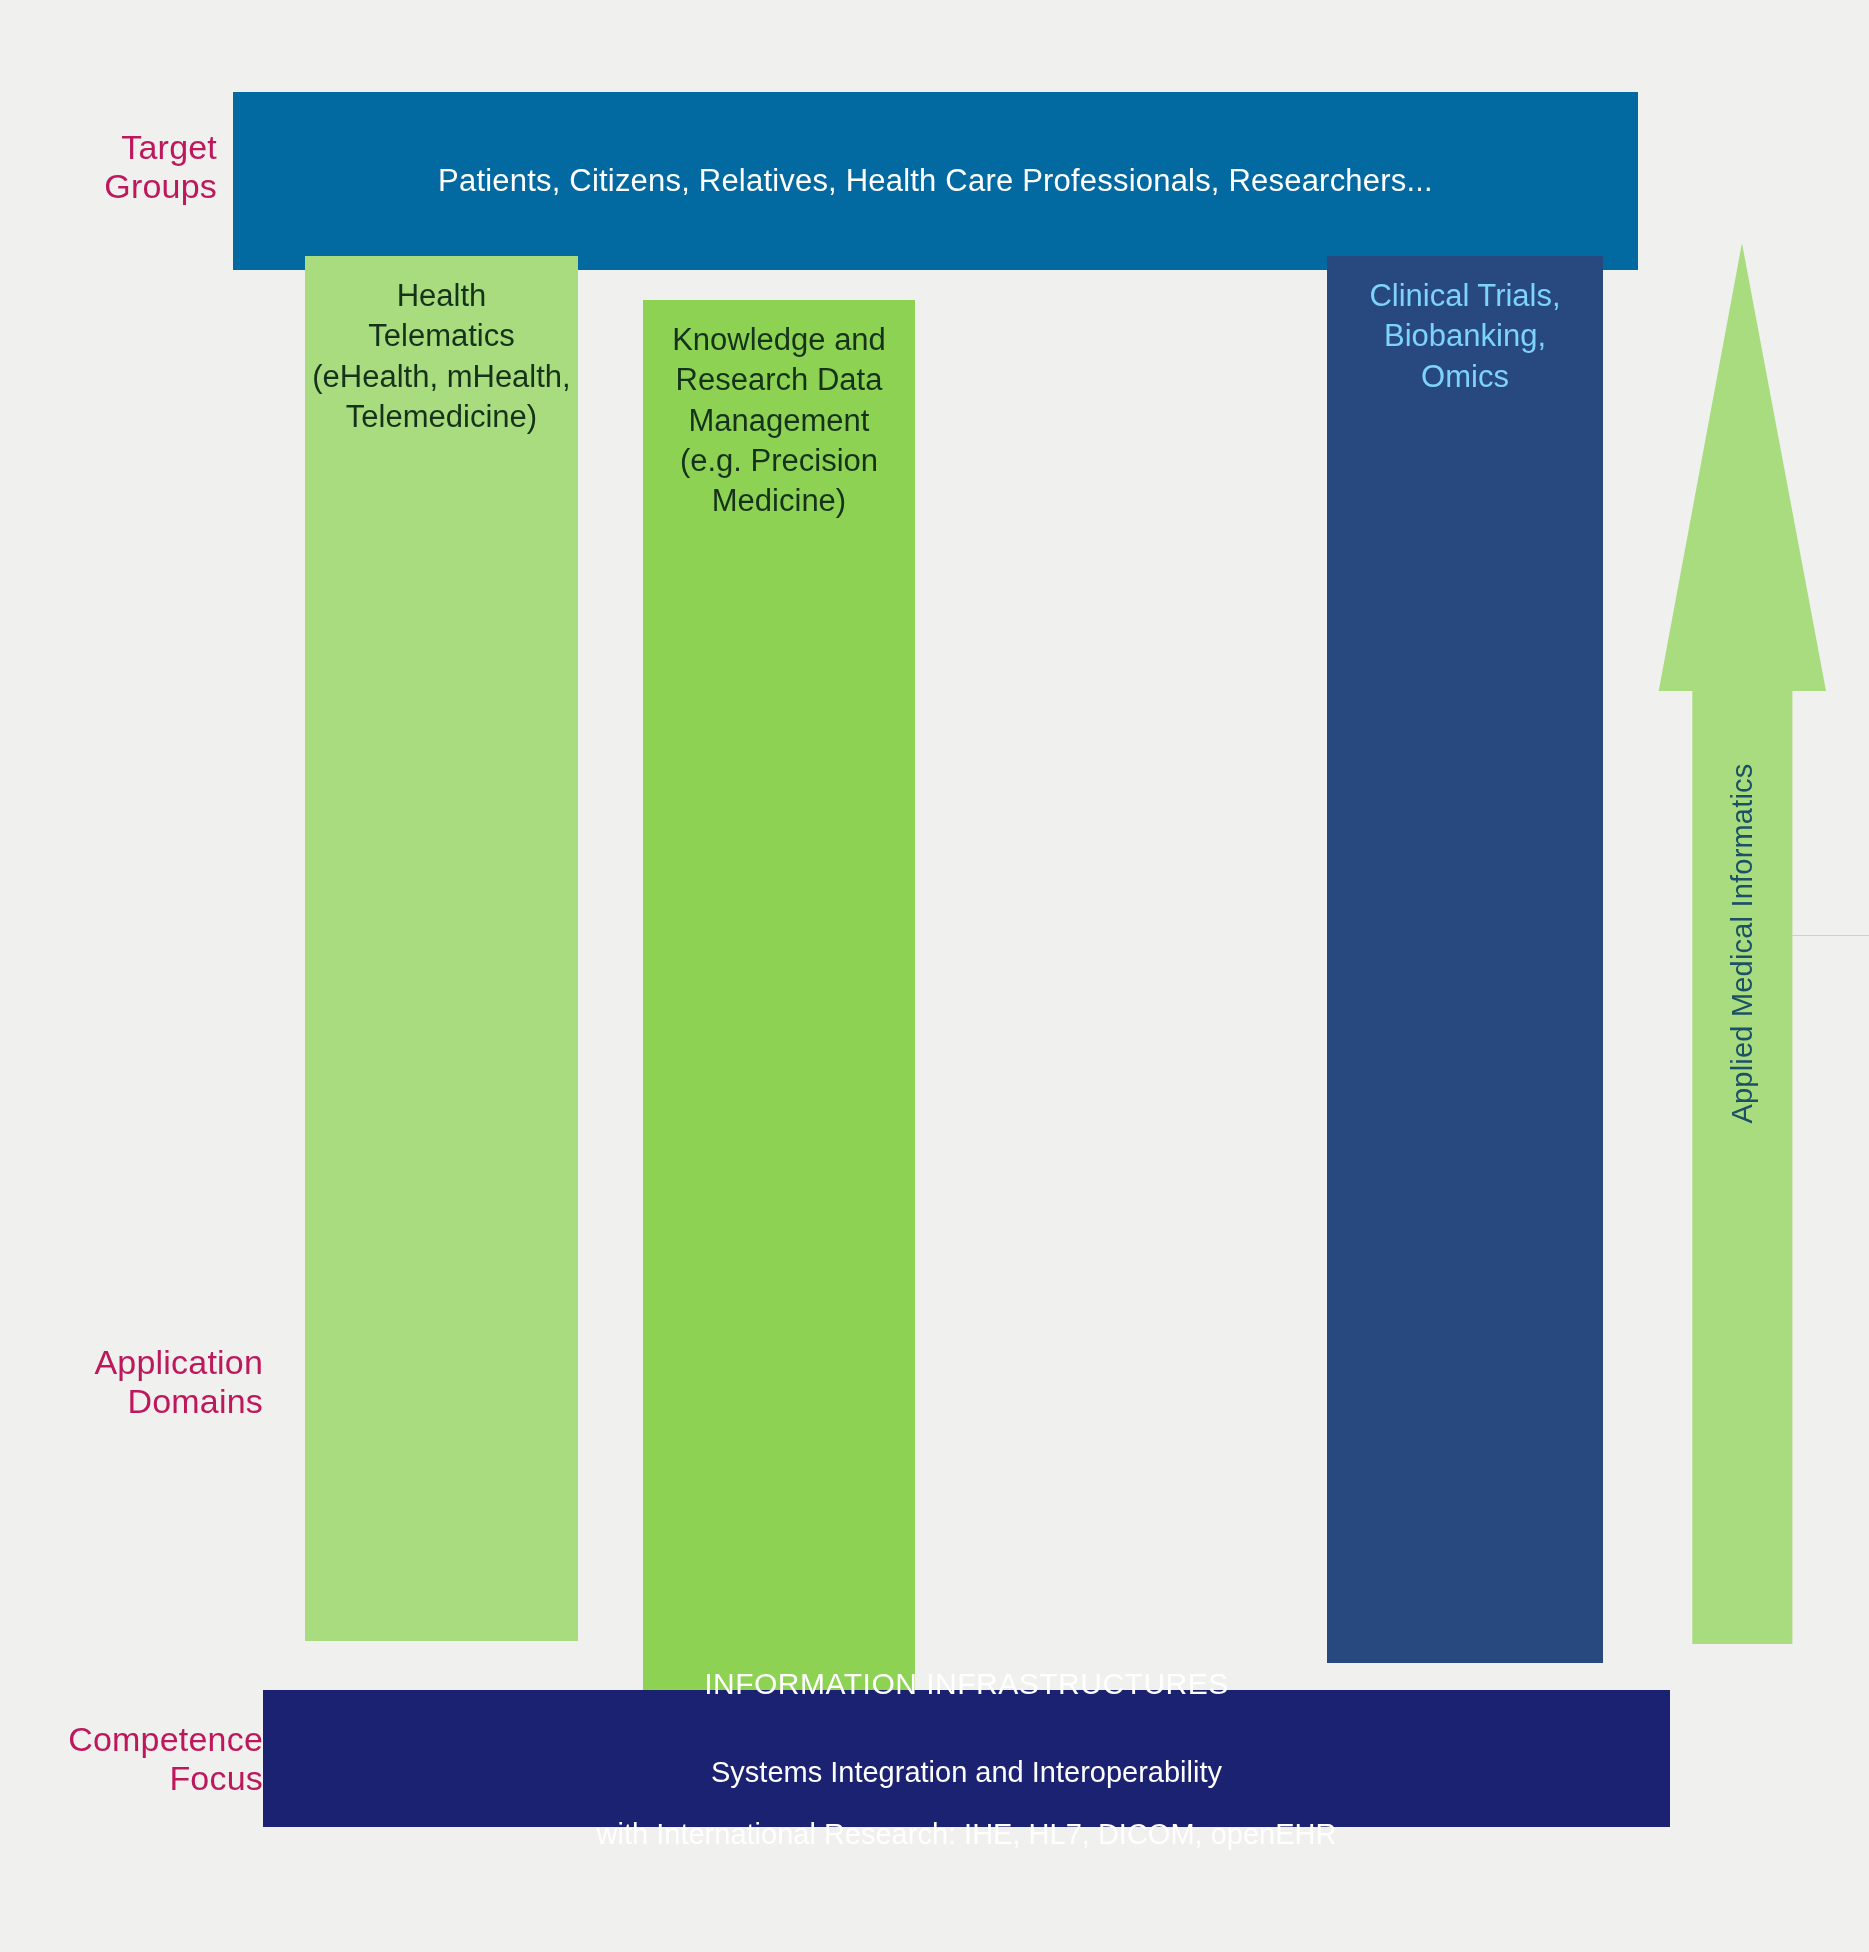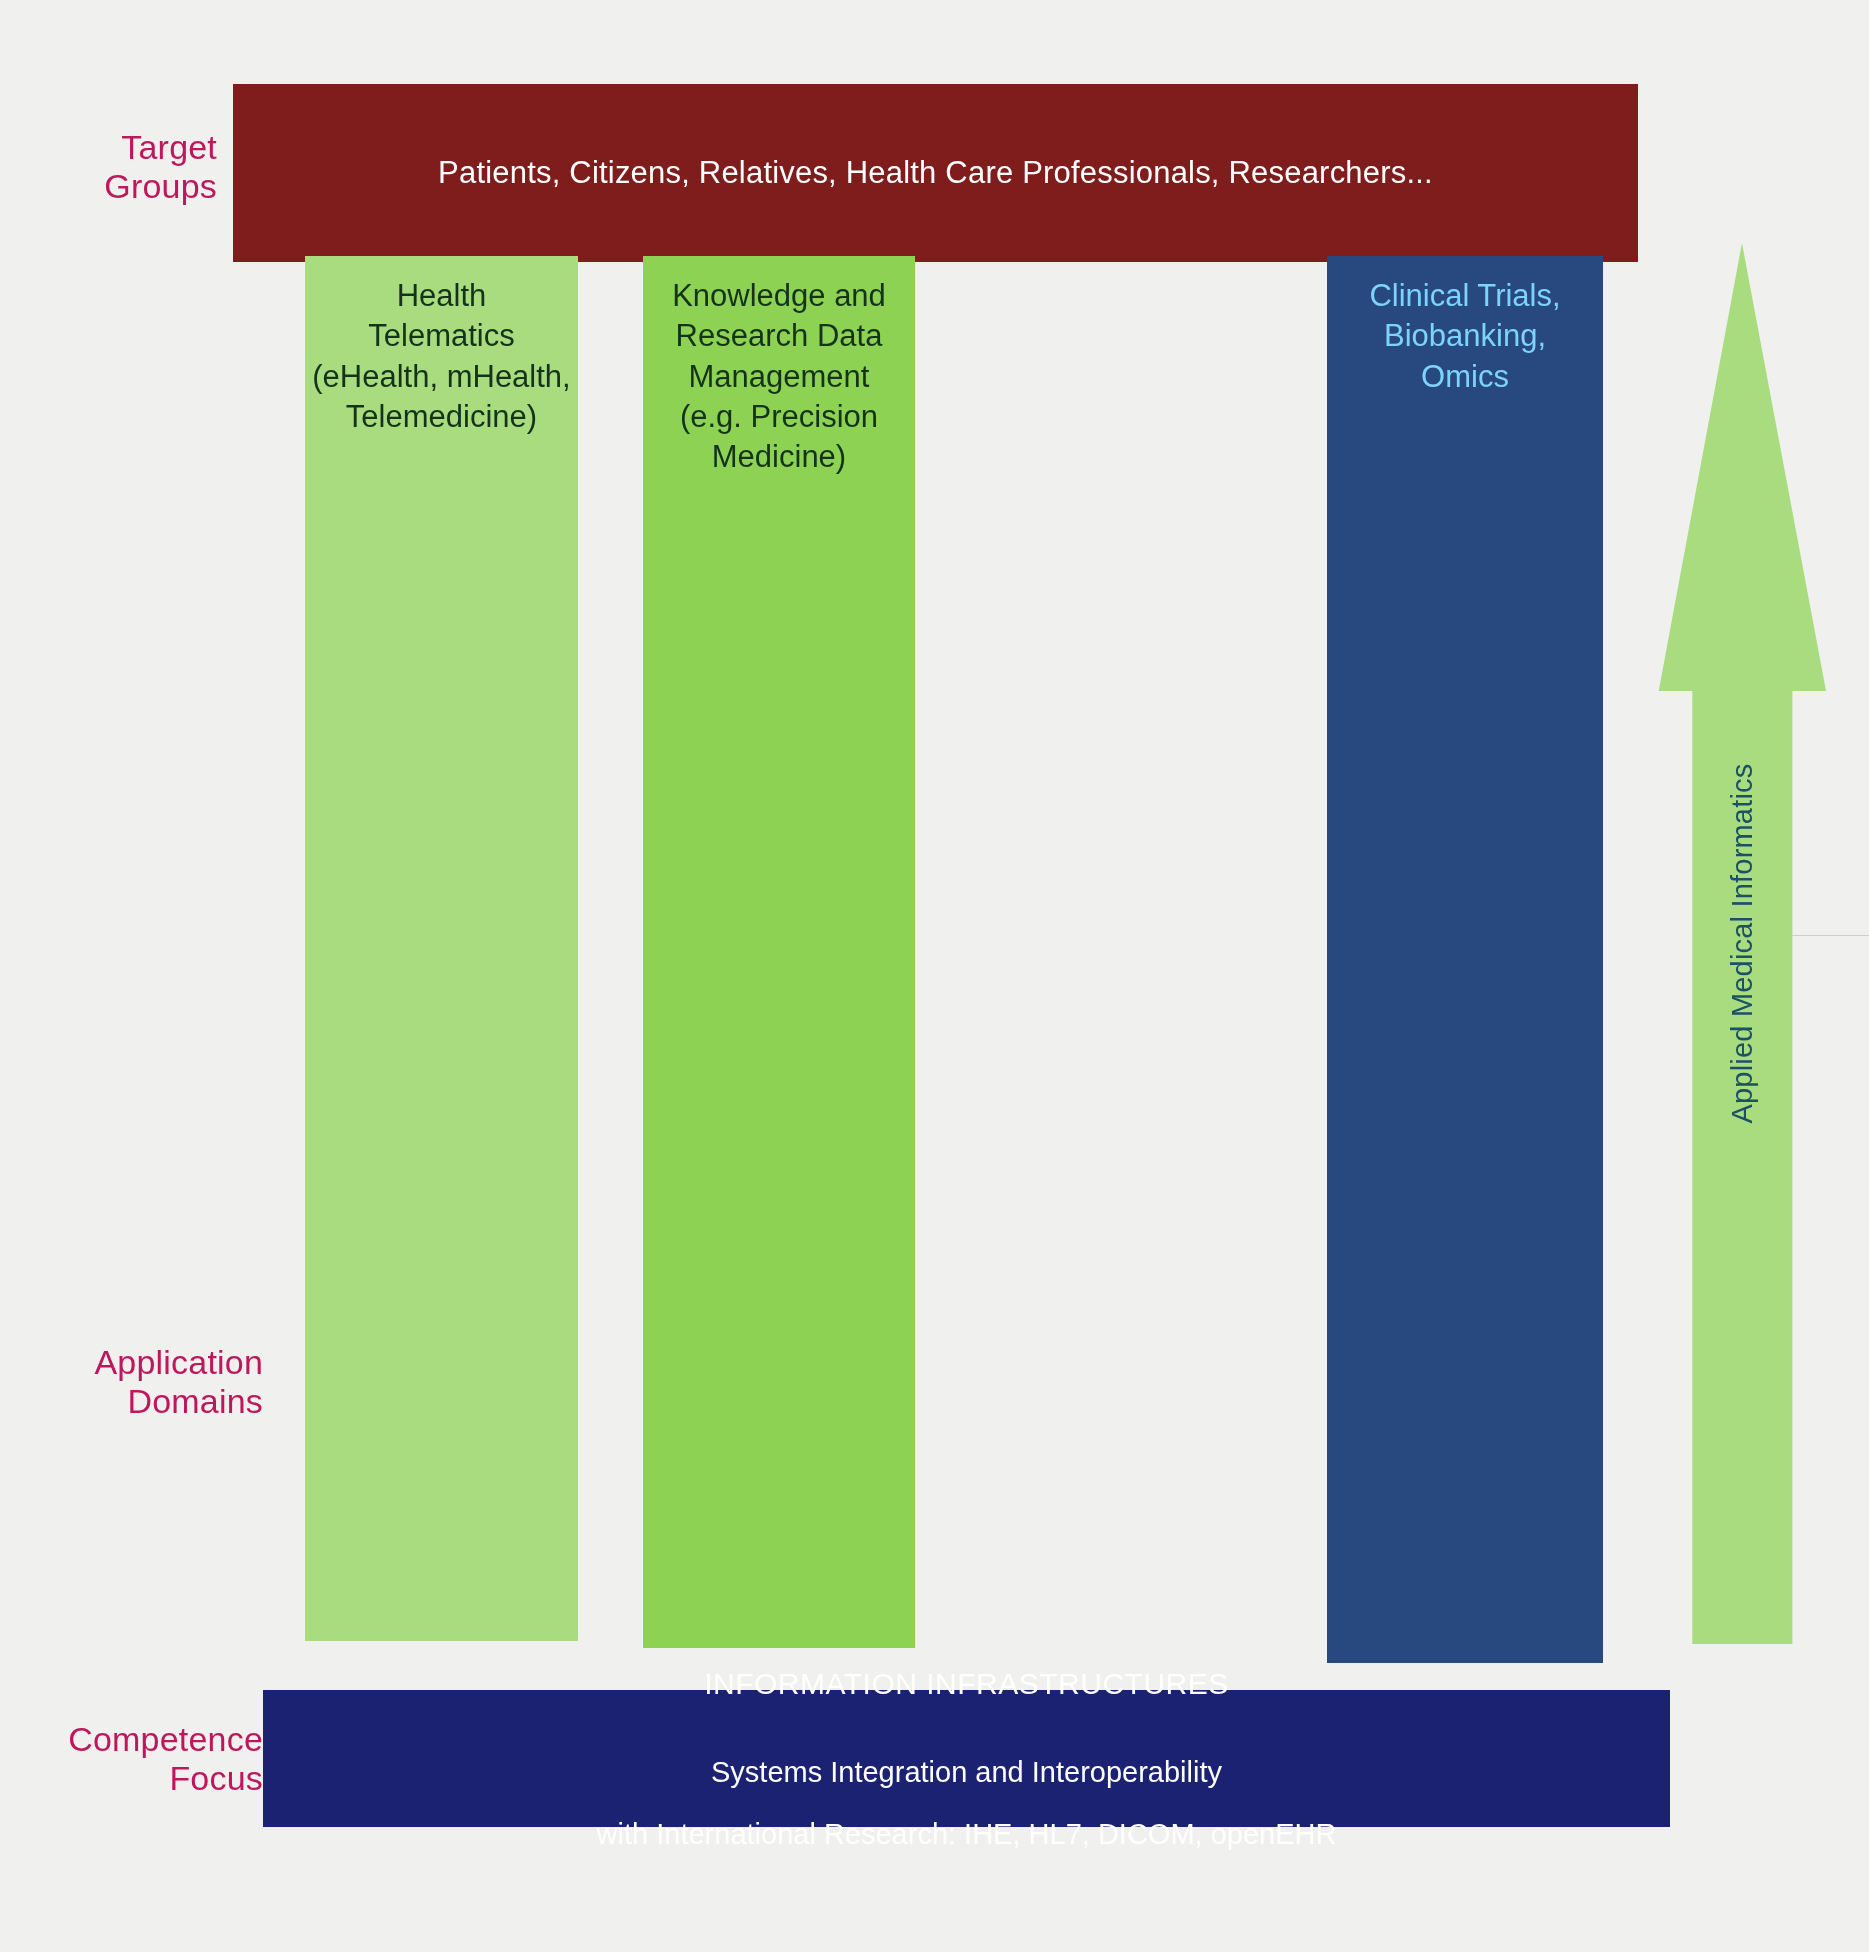--- a/index.html
+++ b/index.html
@@ -36,22 +36,22 @@
   }
   #label-application-domains {
     left: 0px; top: 1343px; width: 263px;
   }
   #label-competence-focus {
     left: 0px; top: 1720px; width: 263px;
   }
 
   
   #target-groups-banner {
-    left: 233px; top: 84px; width: 1405px; height: 178px;
-    background: #7f1d1d;
+    left: 233px; top: 92px; width: 1405px; height: 178px;
+    background: #0369a1;
     display: flex;
     align-items: center;
     justify-content: center;
   }
   #target-groups-banner .banner-text {
     color: #ffffff;
     font-size: 31px;
     letter-spacing: 0.2px;
     text-align: center;
   }
@@ -71,20 +71,21 @@
   }
   #column-health-telematics {
     left: 305px; width: 273px; height: 1385px;
     background: #a8dc7e;
   }
   #column-health-telematics .col-title { color: #14331a; }
 
   #column-knowledge-research-data-management {
     left: 643px; width: 272px; height: 1392px;
     background: #8ed254;
+    margin-top: 44px;
   }
   #column-knowledge-research-data-management .col-title { color: #14331a; }
 
   #column-ai-decision-support {
     left: 980px; width: 286px; height: 1407px;
     background: #33809f;
   }
   #column-ai-decision-support .col-title { color: #ffffff; }
 
   #column-clinical-trials-biobanking-omics {

